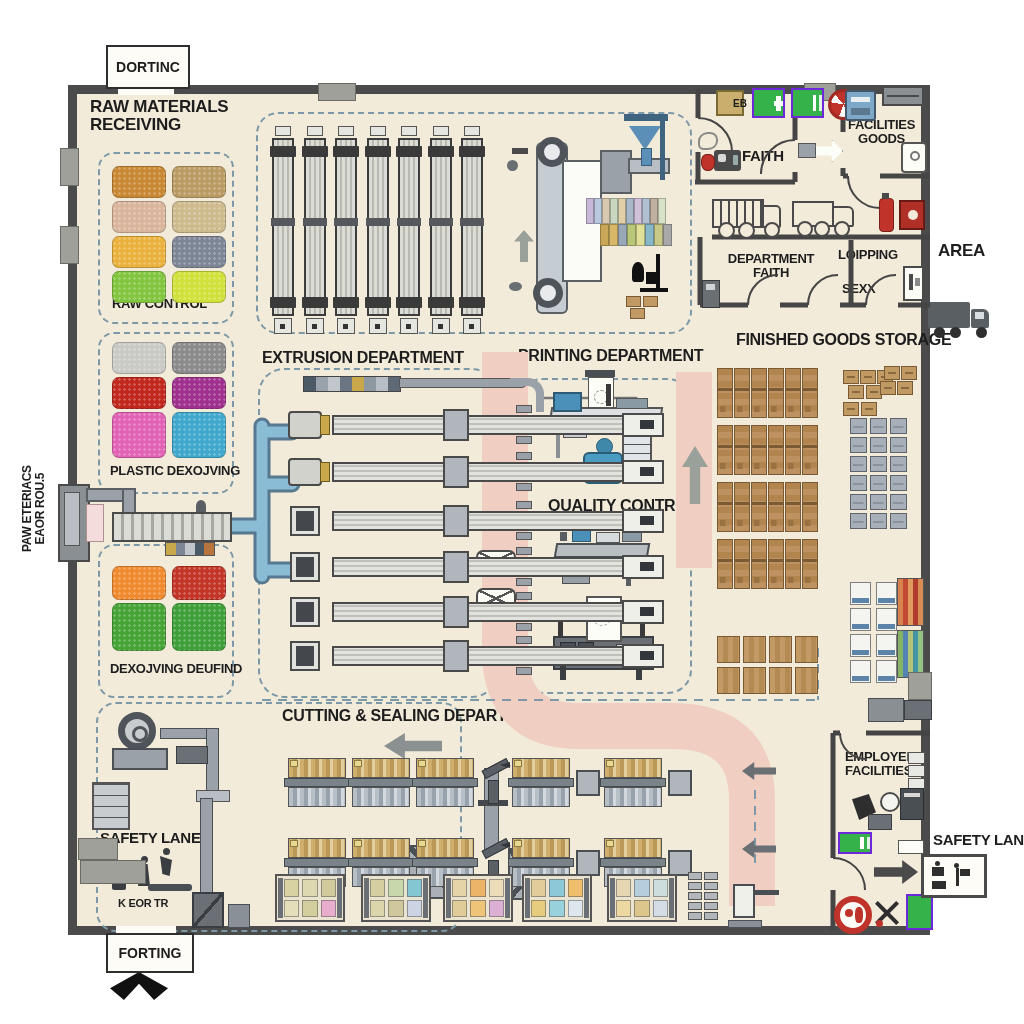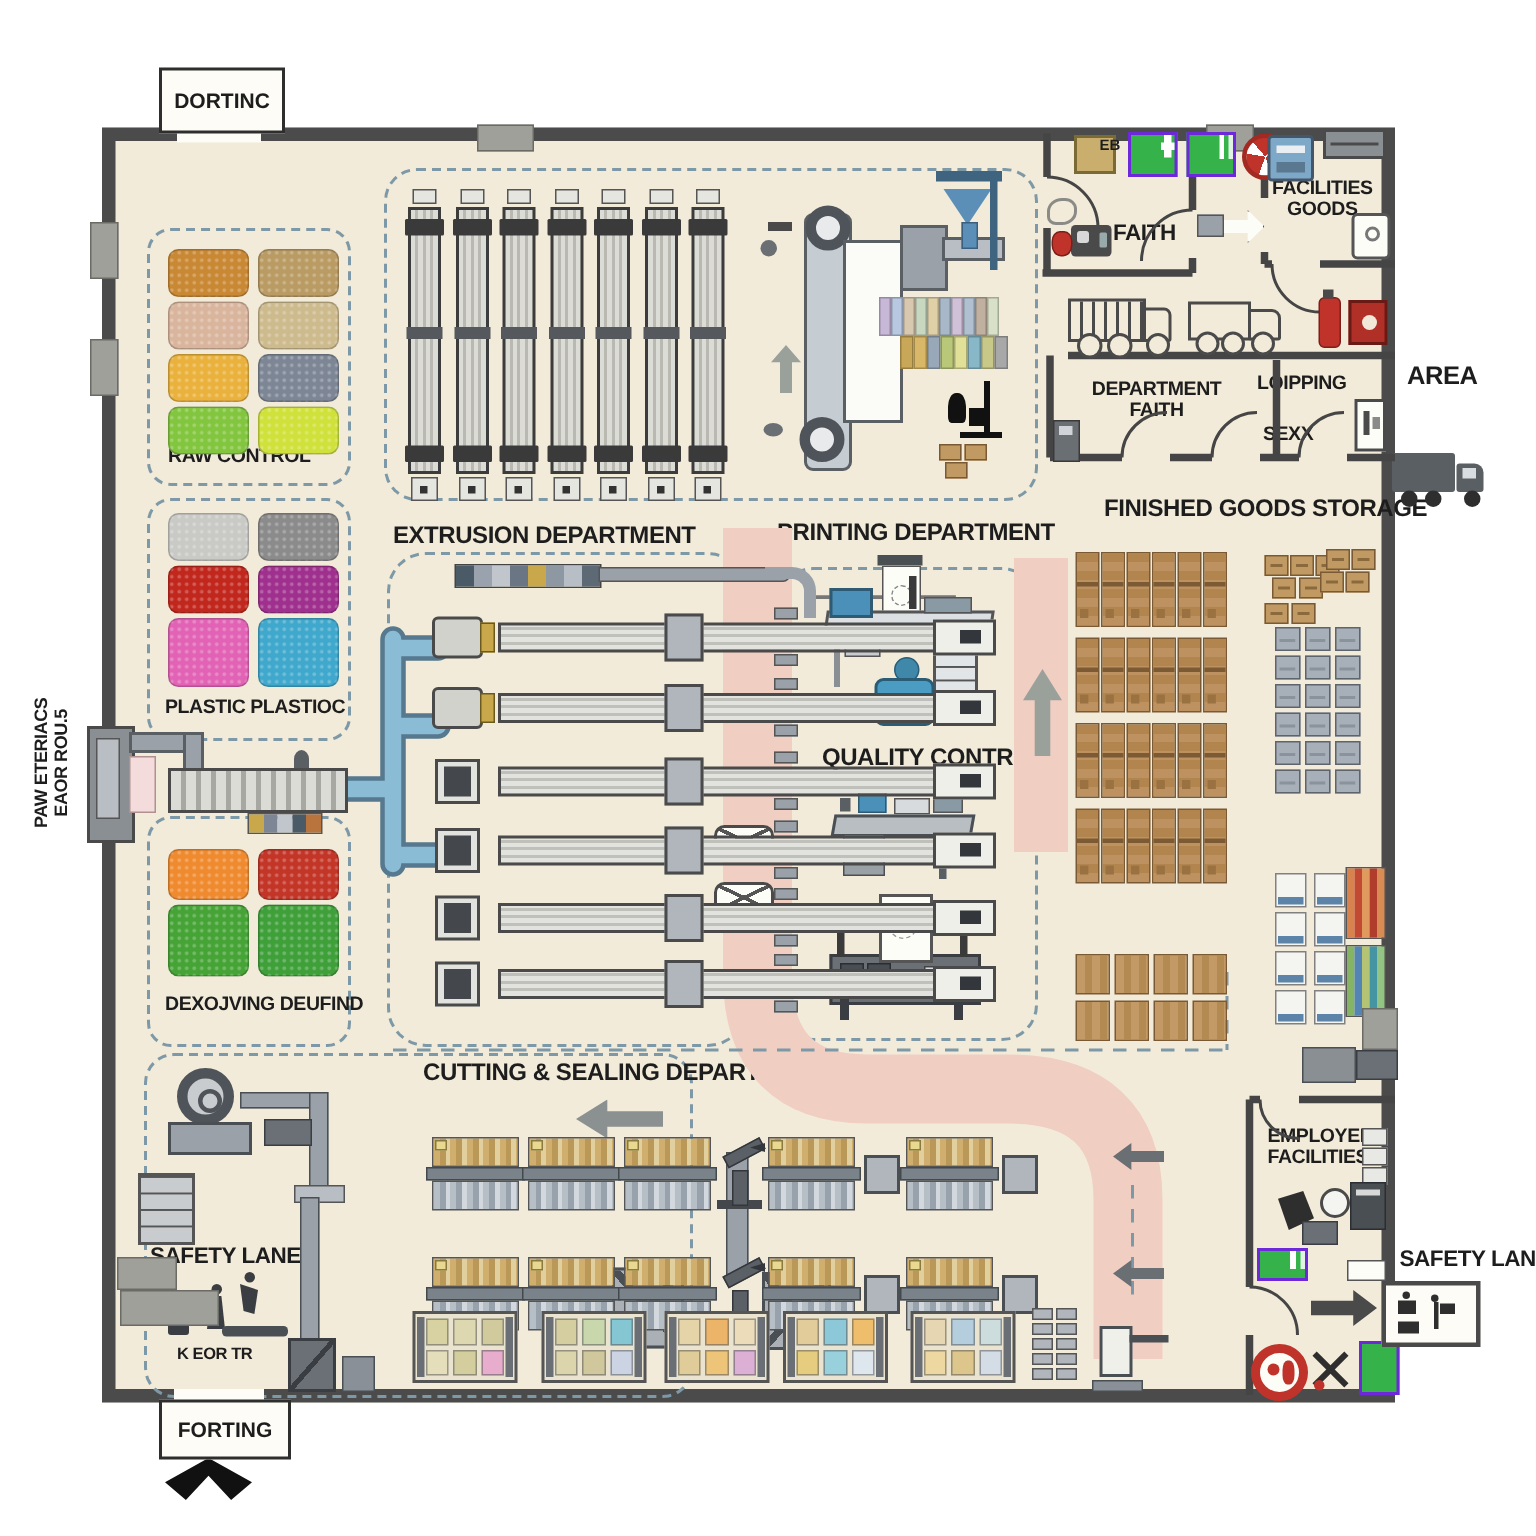--- a/index.html
+++ b/index.html
@@ -13,21 +13,21 @@
   .dash{position:absolute;border:2px dashed #7d98a6;border-radius:16px;}
   .notch{position:absolute;background:#a0a09b;border:1px solid #6b6b66;z-index:5;}
   .chev{position:absolute;background:#111;
         clip-path:polygon(50% 0,100% 58%,76% 100%,50% 42%,24% 100%,0 58%);}
   .upArrow{position:absolute;background:#9aa19b;
         clip-path:polygon(50% 0,100% 36%,70% 36%,70% 100%,30% 100%,30% 36%,0 36%);}
   .leftArrow{position:absolute;background:#8b9090;
         clip-path:polygon(0 50%,36% 0,36% 30%,100% 30%,100% 70%,36% 70%,36% 100%);}
   .rightArrowDark{position:absolute;background:#4a4a4a;
         clip-path:polygon(100% 50%,64% 0,64% 30%,0 30%,0 70%,64% 70%,64% 100%);}
-  .sign{position:absolute;box-sizing:border-box;border:2px solid #6d28d9;display:flex;justify-content:center;padding-left:20px;}
+  .sign{position:absolute;box-sizing:border-box;border:2px solid #6d28d9;display:flex;align-items:center;justify-content:center;padding-left:20px;}
   .vmach{position:absolute;background:repeating-linear-gradient(90deg,#dcdcd6 0 3px,#b9b9b2 3px 5px);border:2px solid #3c3c3c;box-sizing:border-box;}
   .cap{position:absolute;background:#3a3a3a;border-radius:1px;}
   .barrel{position:absolute;background:repeating-linear-gradient(0deg,#e2e2de 0 3px,#c0c0ba 3px 5px);border:2px solid #4a4a4a;box-sizing:border-box;}
   .tallbox{position:absolute;background:
       linear-gradient(#7c5a33,#7c5a33) 0 42%/100% 3px no-repeat,
       linear-gradient(#9a7242,#9a7242) 20% 88%/40% 6px no-repeat,
       repeating-linear-gradient(0deg,#bd9160 0 6px,#b2854f 6px 12px);
       border:1.5px solid #7a5a34;box-sizing:border-box;}
   .widepallet{position:absolute;background:repeating-linear-gradient(90deg,#c39a66 0 5px,#b28a52 5px 10px);border:1.5px solid #7a5a34;box-sizing:border-box;}
   .graybox{position:absolute;background:linear-gradient(#8a929c,#8a929c) 50% 55%/70% 2px no-repeat,#a7afb8;border:1.5px solid #5e646c;box-sizing:border-box;}
@@ -83,22 +83,26 @@
   </div>
 
   <div class="dash" style="left:98px;top:152px;width:132px;height:168px"></div>
   <div class="dash" style="left:98px;top:332px;width:132px;height:158px"></div>
   <div class="dash" style="left:98px;top:544px;width:132px;height:150px"></div>
   <div class="dash" style="left:256px;top:112px;width:432px;height:218px;border-radius:22px"></div>
   <div class="dash" style="left:258px;top:368px;width:236px;height:326px;border-radius:26px"></div>
   <div class="dash" style="left:518px;top:378px;width:170px;height:312px;border-radius:24px"></div>
   <div class="dash" style="left:96px;top:702px;width:362px;height:226px;border-radius:20px"></div>
 
+  <div class="lbl" style="left:90px;top:98px;font-size:17px">
+    <div>RAW MATERIALS</div>
+    <div>RECEIVING</div>
+  </div>
   <div class="lbl" style="left:112px;top:297px;font-size:13px">RAW CONTROL</div>
-  <div class="lbl" style="left:110px;top:464px;font-size:13px">PLASTIC PLASTIOC</div>
+  <div class="lbl" style="left:110px;top:464px;font-size:13px">PLASTIC DEXOJVING</div>
   <div class="lbl" style="left:110px;top:662px;font-size:13px">DEXOJVING DEUFIND</div>
   <div class="lbl" style="left:262px;top:350px;font-size:16px">EXTRUSION DEPARTMENT</div>
   <div class="lbl" style="left:518px;top:348px;font-size:16px">PRINTING DEPARTMENT</div>
   <div class="lbl" style="left:548px;top:498px;font-size:16px">QUALITY CONTROL</div>
   <div class="lbl" style="left:736px;top:332px;font-size:16px">FINISHED GOODS STORAGE</div>
   <div class="lbl" style="left:282px;top:708px;font-size:16px">CUTTING &amp; SEALING DEPARTMENT</div>
   <div class="lbl" style="left:100px;top:830px;font-size:15px">SAFETY LANES</div>
   <div class="lbl" style="left:118px;top:898px;font-size:11px">K EOR TR</div>
   <div class="lbl" style="left:845px;top:750px;font-size:13px">
     <div>EMPLOYEE</div>

